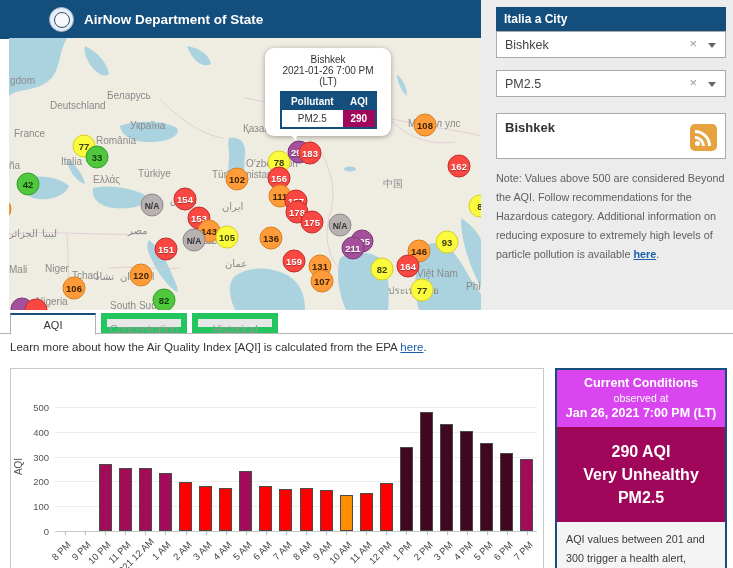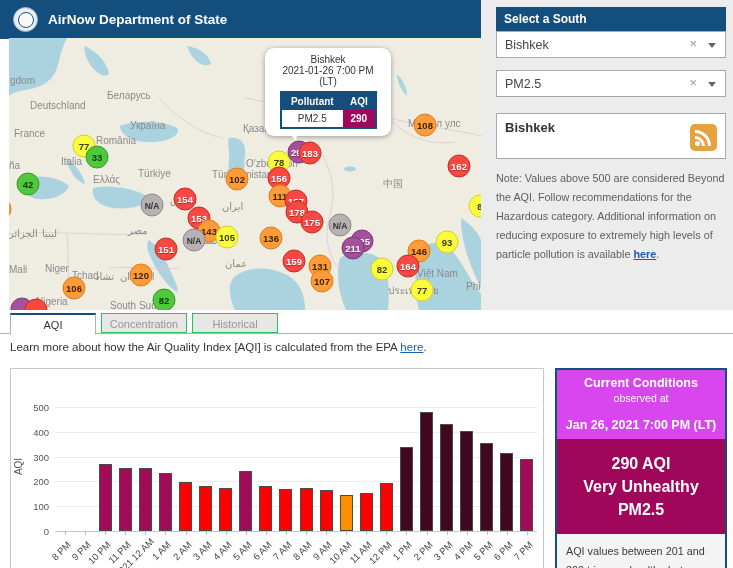--- a/index.html
+++ b/index.html
@@ -1,21 +1,21 @@
 <!DOCTYPE html>
 <html><head>
 <meta charset="utf-8">
 <style>
   html,body{margin:0;padding:0;}
   body{width:733px;height:568px;overflow:hidden;position:relative;background:#fff;
        font-family:"Liberation Sans","DejaVu Sans",sans-serif;-webkit-font-smoothing:antialiased;}
 
   
   .app-header{position:absolute;left:0;top:2;width:481px;height:39px;background:#134e7c;
-              display:flex;align-items:center;}
+              display:flex;align-items:center;padding-left:36px;}
   .seal{width:23px;height:23px;border-radius:50%;margin-left:13px;background:#e8eef5;
         border:1px solid #9db3c8;display:flex;align-items:center;justify-content:center;}
   .seal-inner{width:14px;height:14px;border-radius:50%;border:1.5px solid #2d4f75;background:#f7f9fb;}
   .app-title{color:#fff;font-size:13.5px;font-weight:bold;margin-left:10px;}
 
   
   .map{position:absolute;left:9px;top:38px;width:472px;height:272px;background:#efece2;overflow:hidden;}
   .map svg{position:absolute;left:0;top:0;}
   .maplabel{position:absolute;font-size:10px;color:#8a8a8a;white-space:nowrap;}
   .marker{position:absolute;width:23px;height:23px;border-radius:50%;box-sizing:border-box;
@@ -60,21 +60,21 @@
   .note{width:229px;font-size:10.8px;line-height:1.75;color:#5f5f5f;margin-top:10px;}
   .note a, .learn-more a{color:#1a5dab;text-decoration:underline;cursor:pointer;}
   .note a{font-weight:bold;}
 
   
   .tabs-line{position:absolute;left:0;top:333px;width:733px;height:1px;background:#b5b5b5;}
   .tabs{position:absolute;left:10px;top:313px;display:flex;gap:5px;z-index:2;}
   .tab{width:86px;height:20px;line-height:20px;text-align:center;font-size:11px;box-sizing:border-box;cursor:pointer;}
   .tab.active{background:#fff;border:1px solid #b0b0b0;border-top:2px solid #134e7c;border-bottom:1px solid #fff;
               color:#333;height:22px;}
-  .tab.inactive{background:#e7e7e7;border:1px solid #22c55e;color:#979797;}
+  .tab.inactive{background:#e7e7e7;border:6px solid #22c55e;color:#979797;}
   .learn-more{position:absolute;left:10px;top:341px;font-size:11.5px;color:#333;}
 
   
   .chart-card{position:absolute;left:10px;top:368px;width:534px;height:215px;background:#fff;
               border:1px solid #c9c9c9;box-sizing:border-box;}
   .chart-title{position:absolute;left:44px;top:8px;width:482px;text-align:center;font-size:12.5px;color:#333;}
   .y-axis-label{position:absolute;left:-1px;top:92px;font-size:10px;color:#555;transform:rotate(-90deg);}
   .gridline{position:absolute;left:44px;width:482px;height:1px;background:#ececec;}
   .gridline.base{background:#c9c9c9;}
   .ytick{position:absolute;left:12px;width:26px;text-align:right;font-size:9.5px;color:#555;}
@@ -82,21 +82,21 @@
   .xlabel{position:absolute;width:80px;text-align:right;font-size:9.5px;color:#444;
           transform:rotate(-45deg);transform-origin:top right;white-space:nowrap;}
   .bar{position:absolute;width:13px;box-sizing:border-box;border:1px solid #4a4a4a;}
 
   
   .cc-col{position:absolute;left:555px;top:368px;width:172px;}
   .cc-card{border:2px solid #134e7c;box-sizing:border-box;width:172px;}
   .cc-head{background:#d946ef;color:#fff;text-align:center;padding:6px 4px 7px 4px;}
   .cc-head .l1{font-size:12.5px;font-weight:bold;}
   .cc-head .l2{font-size:10.5px;margin-top:2px;}
-  .cc-head .l3{font-size:12.5px;font-weight:bold;margin-top:14px;}
+  .cc-head .l3{font-size:12.5px;font-weight:bold;margin-top:2px;}
   .cc-aqi{background:#a0075a;color:#fff;text-align:center;padding:13px 4px;}
   .cc-aqi div{font-size:16px;font-weight:bold;line-height:23px;}
   .cc-health{background:#f4f4f4;padding:8px 9px 10px 9px;}
   .cc-health .ht{font-size:12px;font-weight:bold;color:#333;text-align:center;margin-bottom:6px;}
   .cc-health .hm{font-size:10.8px;color:#3a3a3a;line-height:1.75;}
 </style>
 </head>
 <body>
 
 <header class="app-header">
@@ -132,21 +132,21 @@
       <path d="M300,100 C320,120 330,150 320,180 C315,200 320,220 330,230"></path>
       <path d="M380,80 C396,98 420,108 446,104"></path>
       <path d="M0,196 C40,192 90,198 138,196"></path>
       <path d="M58,196 C60,220 58,244 62,262"></path>
       <path d="M100,230 C124,228 150,232 170,230"></path>
       <path d="M150,60 C170,80 190,96 214,100"></path>
     </g>
   </svg>
   <div>
       <div class="maplabel" style="left: 1px; top: 37px;">gdom</div>
-      <div class="maplabel" style="left: 21px; top: 62px; text-align: right;">Deutschland</div>
+      <div class="maplabel" style="left: 41px; top: 62px; text-align: right;">Deutschland</div>
       <div class="maplabel" style="left: 5px; top: 90px;">France</div>
       <div class="maplabel" style="left: 0px; top: 122px;">ña</div>
       <div class="maplabel" style="left: 98px; top: 52px;">Беларусь</div>
       <div class="maplabel" style="left: 121px; top: 82px;">Україна</div>
       <div class="maplabel" style="left: 87px; top: 97px;">România</div>
       <div class="maplabel" style="left: 52px; top: 118px;">Italia</div>
       <div class="maplabel" style="left: 84px; top: 136px;">Ελλάς</div>
       <div class="maplabel" style="left: 129px; top: 130px;">Türkiye</div>
       <div class="maplabel" style="left: 234px; top: 85px;">Қазақстан</div>
       <div class="maplabel" style="left: 237px; top: 120px;">O'zbekiston</div>
@@ -227,21 +227,21 @@
       <tr>
         <td>PM2.5</td>
         <td class="tt-aqi">290</td>
       </tr>
     </tbody>
       </table>
   </div>
 </div>
 
 <aside class="sidebar">
-  <div class="panel-header">Select a South</div>
+  <div class="panel-header">Italia a City</div>
   <div class="selectbox">
     <span class="val">Bishkek</span>
     <span class="clear-x">×</span>
     <span class="caret"></span>
   </div>
   <div class="gap12"></div>
   <div class="selectbox">
     <span class="val">PM2.5</span>
     <span class="clear-x">×</span>
     <span class="caret"></span>

